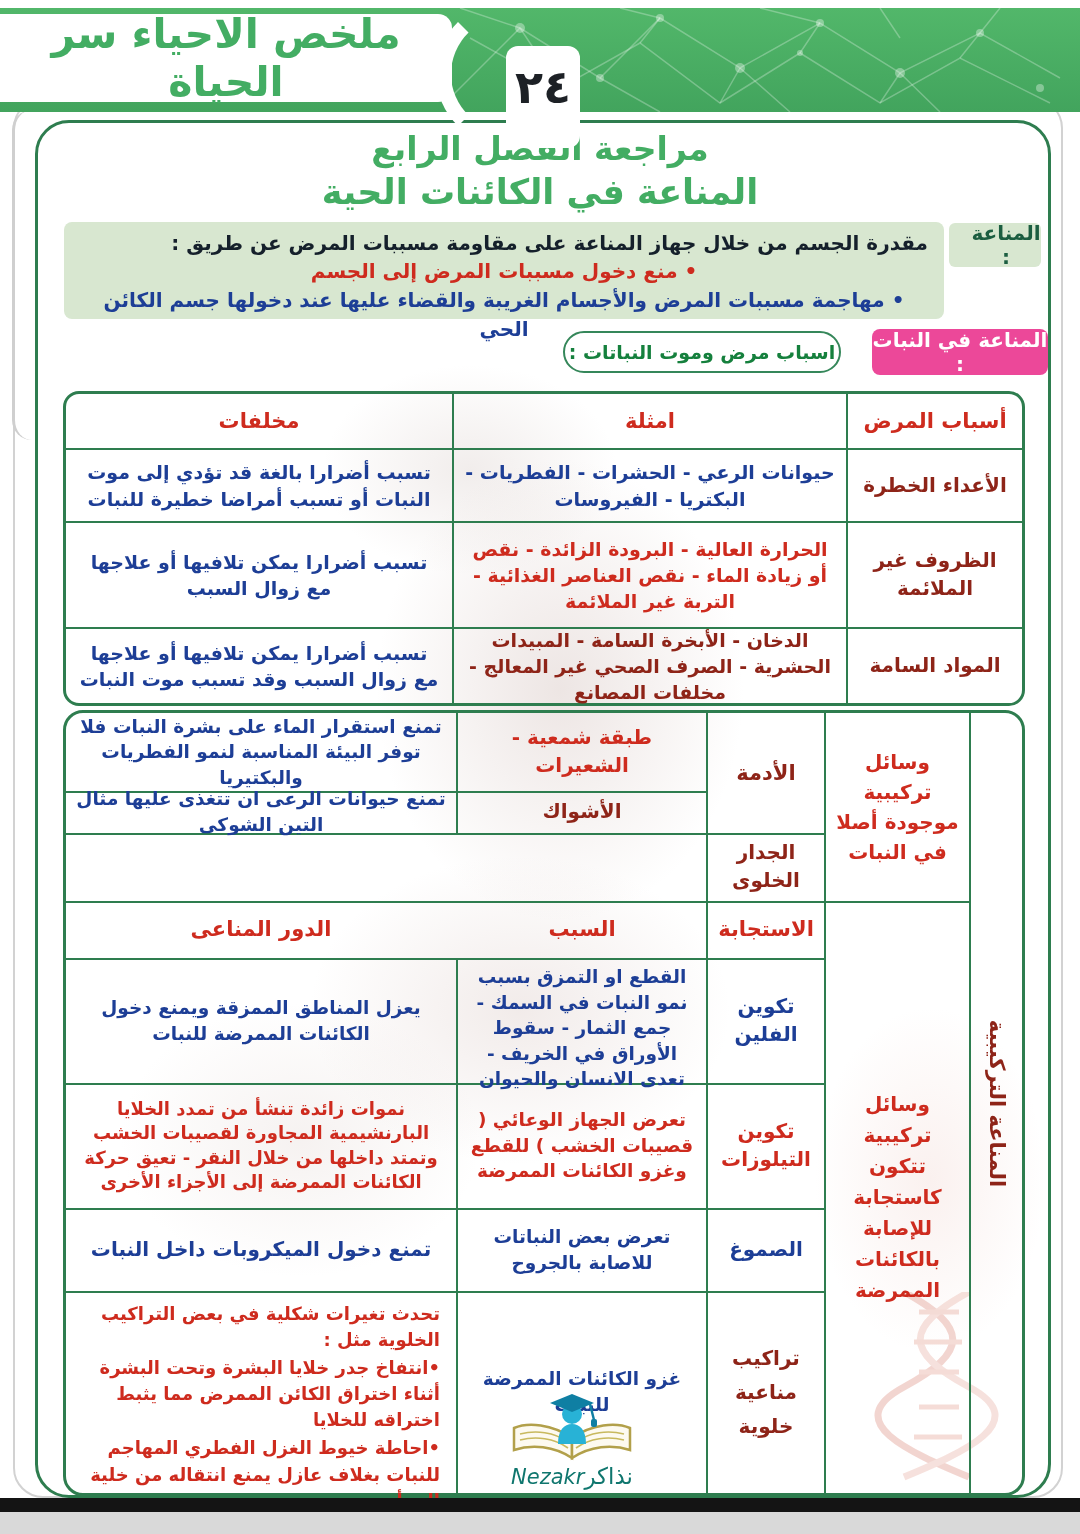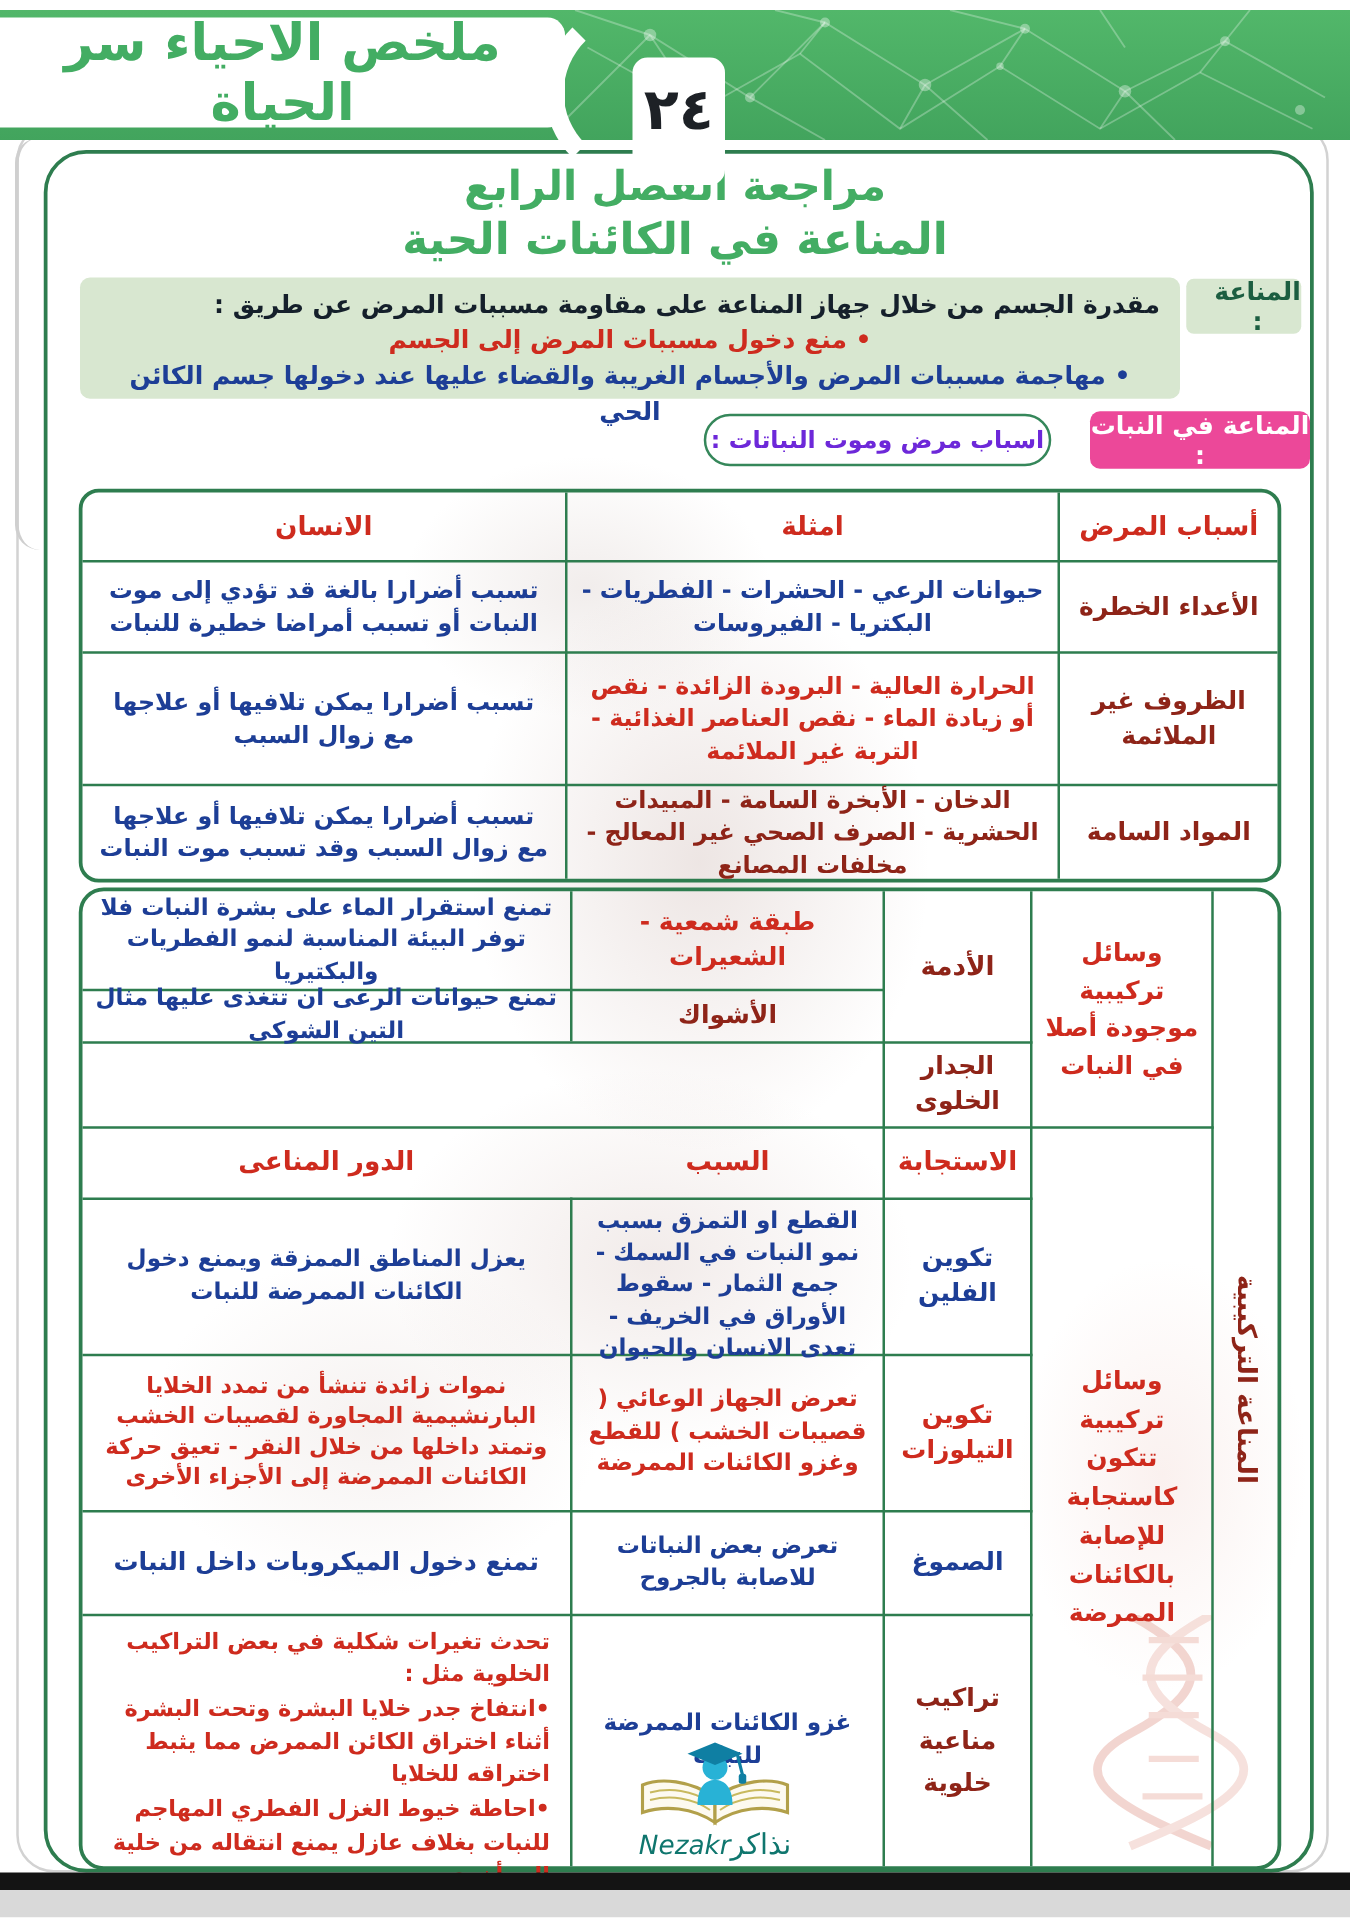--- a/index.html
+++ b/index.html
@@ -55,21 +55,21 @@
   .def-label{left:949px;top:223px;width:70px;height:44px;background:#d8e7d0;border-radius:6px;z-index:3;font-size:20px;padding-left:22px;}
   .def-box{
     left:64px;top:222px;width:880px;height:97px;background:#d8e7d0;border-radius:8px;z-index:3;
     padding:7px 16px 0 16px;box-sizing:border-box;
   }
   .def-box .l1{font-size:20px;text-align:right;line-height:28px;}
   .def-box .l2{font-size:20px;text-align:center;line-height:29px;}
   .def-box .l3{font-size:20px;text-align:center;line-height:29px;}
   
   .plant-pill{left:872px;top:329px;width:176px;height:46px;background:#ec4899;border-radius:8px;z-index:3;color:#fff;font-size:20px;}
-  .sub-box{left:563px;top:331px;width:278px;height:42px;background:#fff;border:2px solid #35875a;border-radius:21px;z-index:3;font-size:19px;color:#6d28d9;box-sizing:border-box;}
+  .sub-box{left:563px;top:331px;width:278px;height:42px;background:#fff;border:2px solid #35875a;border-radius:21px;z-index:3;font-size:19px;color:#15803d;box-sizing:border-box;}
   
   .tbl{border:3px solid #2e7d4f;z-index:3;background:transparent;}
   .tbl .vl,.tbl .hl{position:absolute;background:#2e7d4f;}
   .tbl .vl{width:2px;}
   .tbl .hl{height:2px;}
   .cell{position:absolute;display:flex;align-items:center;justify-content:center;text-align:center;box-sizing:border-box;padding:4px 10px;line-height:1.38;}
   #tbl1{left:63px;top:391px;width:956px;height:309px;border-radius:16px;}
   #tbl2{left:63px;top:710px;width:956px;height:780px;border-radius:20px;}
   .rot{transform:rotate(90deg);white-space:nowrap;font-size:21px;}
   .role-last{align-items:flex-start;justify-content:flex-start;text-align:right;padding:10px 16px;line-height:1.45;flex-direction:column;display:flex;}
@@ -151,21 +151,21 @@
 
 <div id="tbl1" class="abs tbl">
   <div class="vl" style="left:780px;top:0;height:309px;"></div>
   <div class="vl" style="left:386px;top:0;height:309px;"></div>
   <div class="hl" style="top:54px;left:0;width:956px;"></div>
   <div class="hl" style="top:127px;left:0;width:956px;"></div>
   <div class="hl" style="top:233px;left:0;width:956px;"></div>
 
   <div class="cell t-red bold" style="left:782px;top:0;width:174px;height:54px;font-size:21px;">أسباب المرض</div>
   <div class="cell t-red bold" style="left:388px;top:0;width:392px;height:54px;font-size:21px;">امثلة</div>
-  <div class="cell t-red bold" style="left:0;top:0;width:386px;height:54px;font-size:21px;">الانسان</div>
+  <div class="cell t-red bold" style="left:0;top:0;width:386px;height:54px;font-size:21px;">مخلفات</div>
 
   <div class="cell t-maroon bold" style="left:782px;top:56px;width:174px;height:71px;font-size:20px;">الأعداء الخطرة</div>
   <div class="cell t-blue bold" style="left:388px;top:56px;width:392px;height:71px;font-size:19px;">حيوانات الرعي - الحشرات - الفطريات - البكتريا - الفيروسات</div>
   <div class="cell t-blue bold" style="left:0;top:56px;width:386px;height:71px;font-size:19px;">تسبب أضرارا بالغة قد تؤدي إلى موت النبات أو تسبب أمراضا خطيرة للنبات</div>
 
   <div class="cell t-maroon bold" style="left:782px;top:129px;width:174px;height:104px;font-size:20px;">الظروف غير الملائمة</div>
   <div class="cell t-red bold" style="left:388px;top:129px;width:392px;height:104px;font-size:19px;">الحرارة العالية - البرودة الزائدة - نقص أو زيادة الماء - نقص العناصر الغذائية - التربة غير الملائمة</div>
   <div class="cell t-blue bold" style="left:0;top:129px;width:386px;height:104px;font-size:19px;">تسبب أضرارا يمكن تلافيها أو علاجها مع زوال السبب</div>
 
   <div class="cell t-maroon bold" style="left:782px;top:235px;width:174px;height:74px;font-size:20px;">المواد السامة</div>

